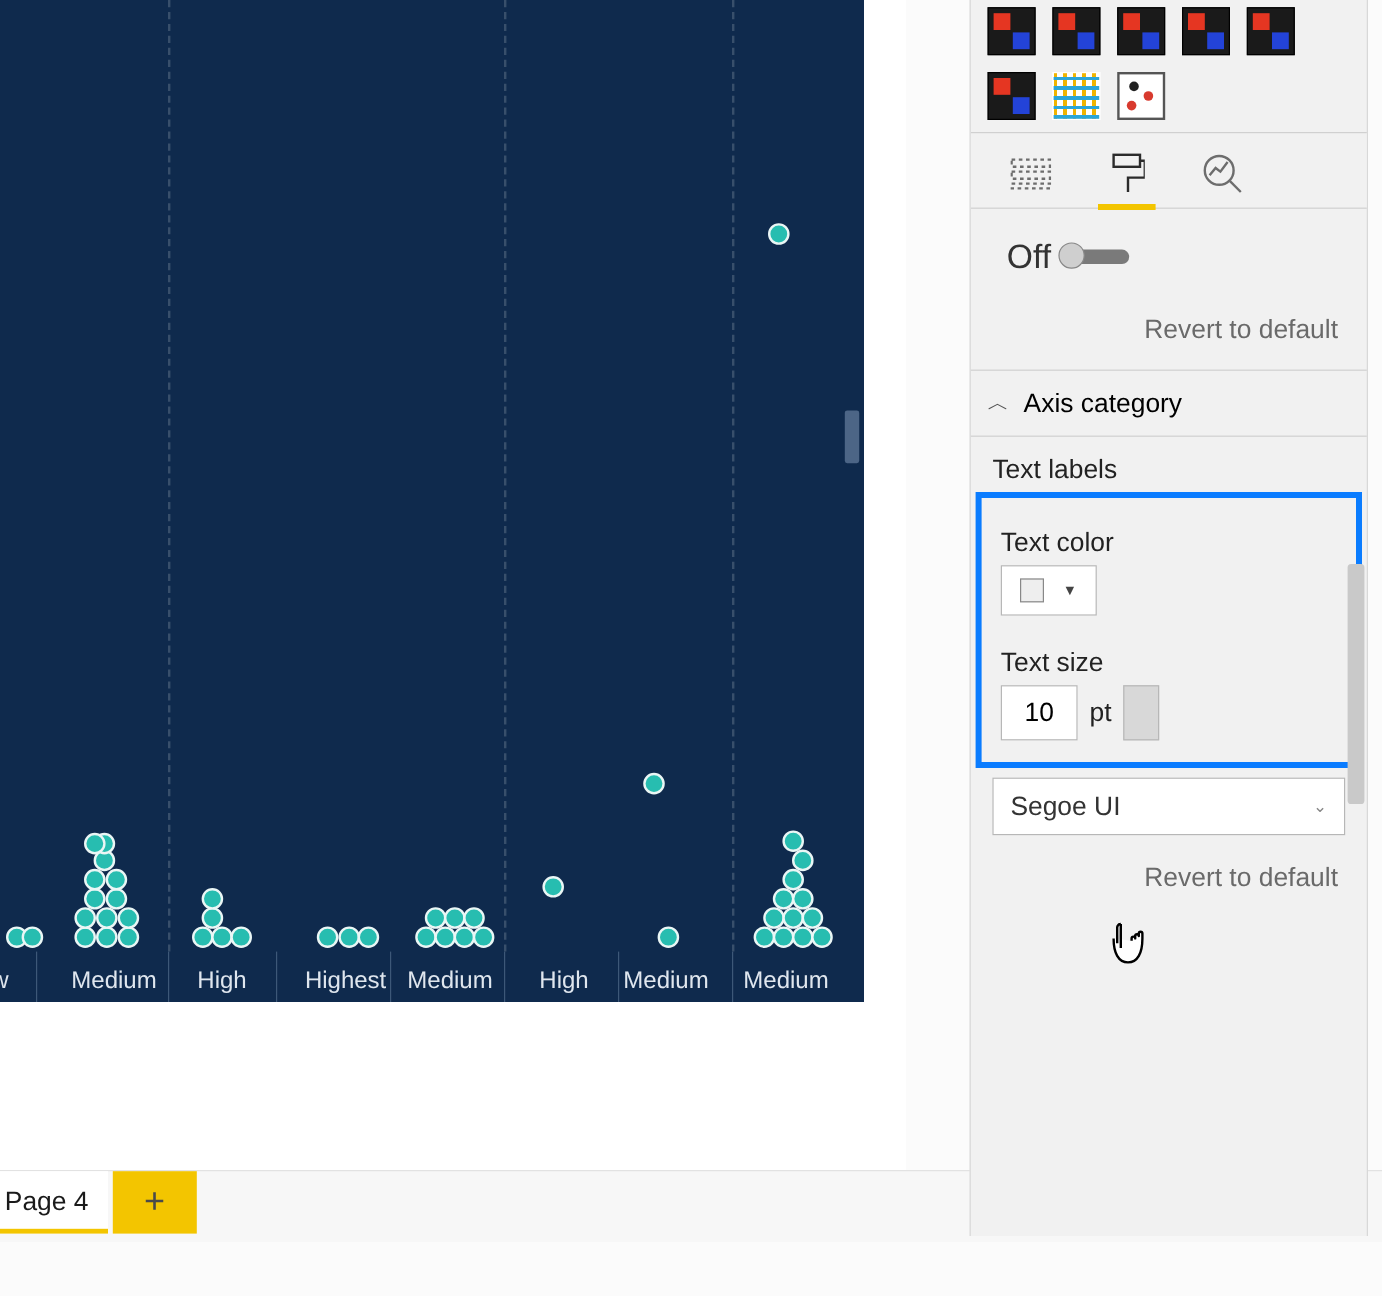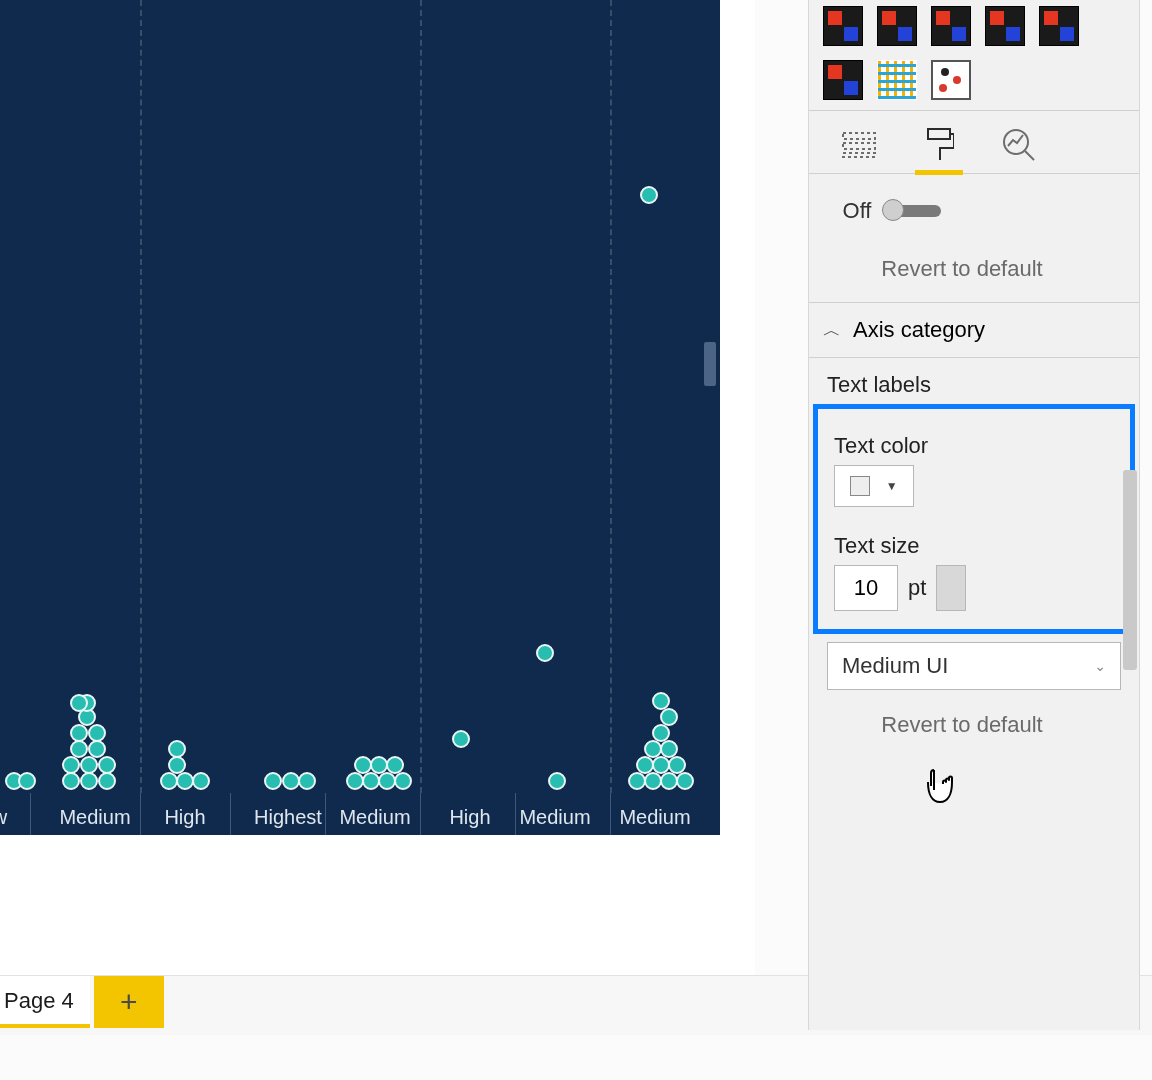--- a/index.html
+++ b/index.html
@@ -42,26 +42,26 @@
 
   .pane-tabs { display: flex; gap: 40px; padding: 6px 0 0 30px; border-top: 1px solid #d0d0d0; border-bottom: 1px solid #d0d0d0; background:#f1f1f1; height:64px; align-items:center; }
   .pane-tabs .tab { width: 40px; height: 40px; display:flex; align-items:center; justify-content:center; position:relative; }
   .pane-tabs .tab.active::after { content:""; position:absolute; bottom:-10px; left:-4px; right:-4px; height:5px; background:#f3c500; }
 
   .search-row { padding: 10px 12px; background:#f1f1f1; }
   .search-box { width: 100%; height: 52px; border: 1px solid #b7b7b7; background: #fff; display:flex; align-items:center; padding-left:14px; gap:12px; }
   .search-box input { border:none; outline:none; font-size:22px; flex:1; background:transparent; color:#555; }
   .prop-label { font-size: 22px; color: #222; margin: 14px 0 6px 18px; }
   .toggle-row { display:flex; align-items:center; gap:10px; margin: 4px 0 10px 30px; }
-  .toggle-row .state { font-size:22px; color:#333; width:36px;text-align:center; }
+  .toggle-row .state { font-size:28px; color:#333; width:36px; }
   .switch { width:56px; height:12px; background:#7a7a7a; border-radius:6px; position:relative; }
   .switch .knob { position:absolute; top:-6px; width:22px; height:22px; border-radius:50%; background:#3c3c3c; }
   .switch.off .knob { left:-3px; background:#cfcfcf; border:1px solid #888; }
   .switch.on  .knob { right:-3px; }
-  .link-revert { text-align:center; padding: 22px 24px 20px 0; color:#6a6a6a; font-size:22px; }
+  .link-revert { text-align:right; padding: 22px 24px 20px 0; color:#6a6a6a; font-size:22px; }
 
   .accordion { display:flex; align-items:center; gap:12px; padding: 14px 14px; border-top:1px solid #d0d0d0; border-bottom:1px solid #d0d0d0; }
   .accordion .chev { font-size:18px; color:#555; }
   .accordion .title { font-size:22px; }
 
   .highlight-box { margin: 6px 4px 6px 4px; border: 5px solid #0a7cff; padding: 10px 10px 18px 10px; background:#f1f1f1; }
 
   .color-picker { width:80px; height:42px; border:1px solid #b7b7b7; background:#fff; display:flex; align-items:center; justify-content:space-evenly; margin-left:18px; }
   .color-picker .swatch { width:20px; height:20px; border:1px solid #888; background:#eee; }
   .color-picker .caret { font-size:12px; color:#444; }
@@ -249,21 +249,21 @@
       <div class="prop-label" style="margin-left:6px;margin-top:26px;">Text size</div>
       <div class="size-row" style="margin-left:6px;">
         <input class="size-input" value="10" style="">
         <span class="size-unit">pt</span>
         <div class="spinner"></div>
       </div>
     </div>
 
     <div class="font-select">
       <div class="sel">
-        <span>Medium UI</span>
+        <span>Segoe UI</span>
         <span style="font-size:14px;color:#888;">⌄</span>
       </div>
     </div>
 
     <div class="link-revert">Revert to default</div>
 
     <div id="right-scroll"></div>
   </div>
 
   <svg id="cursor" width="40" height="44" viewBox="0 0 40 44">

